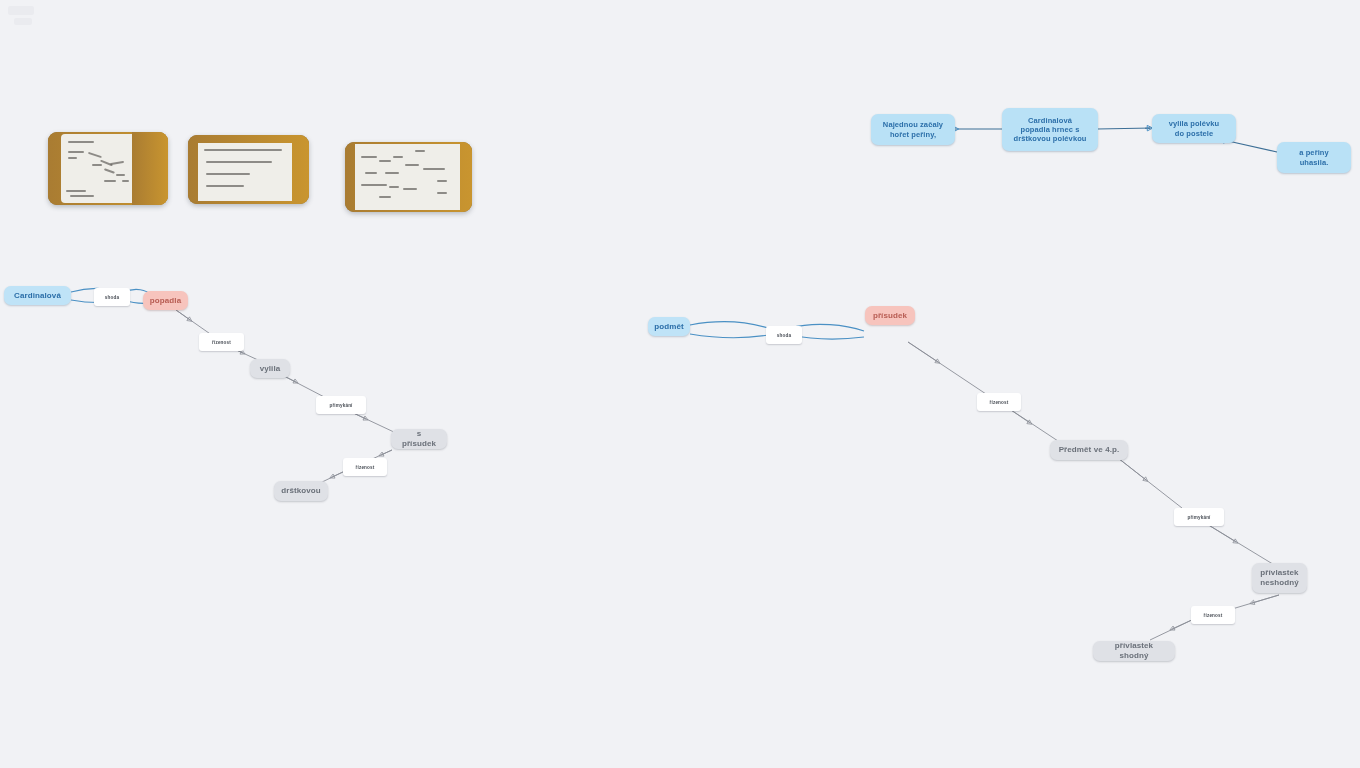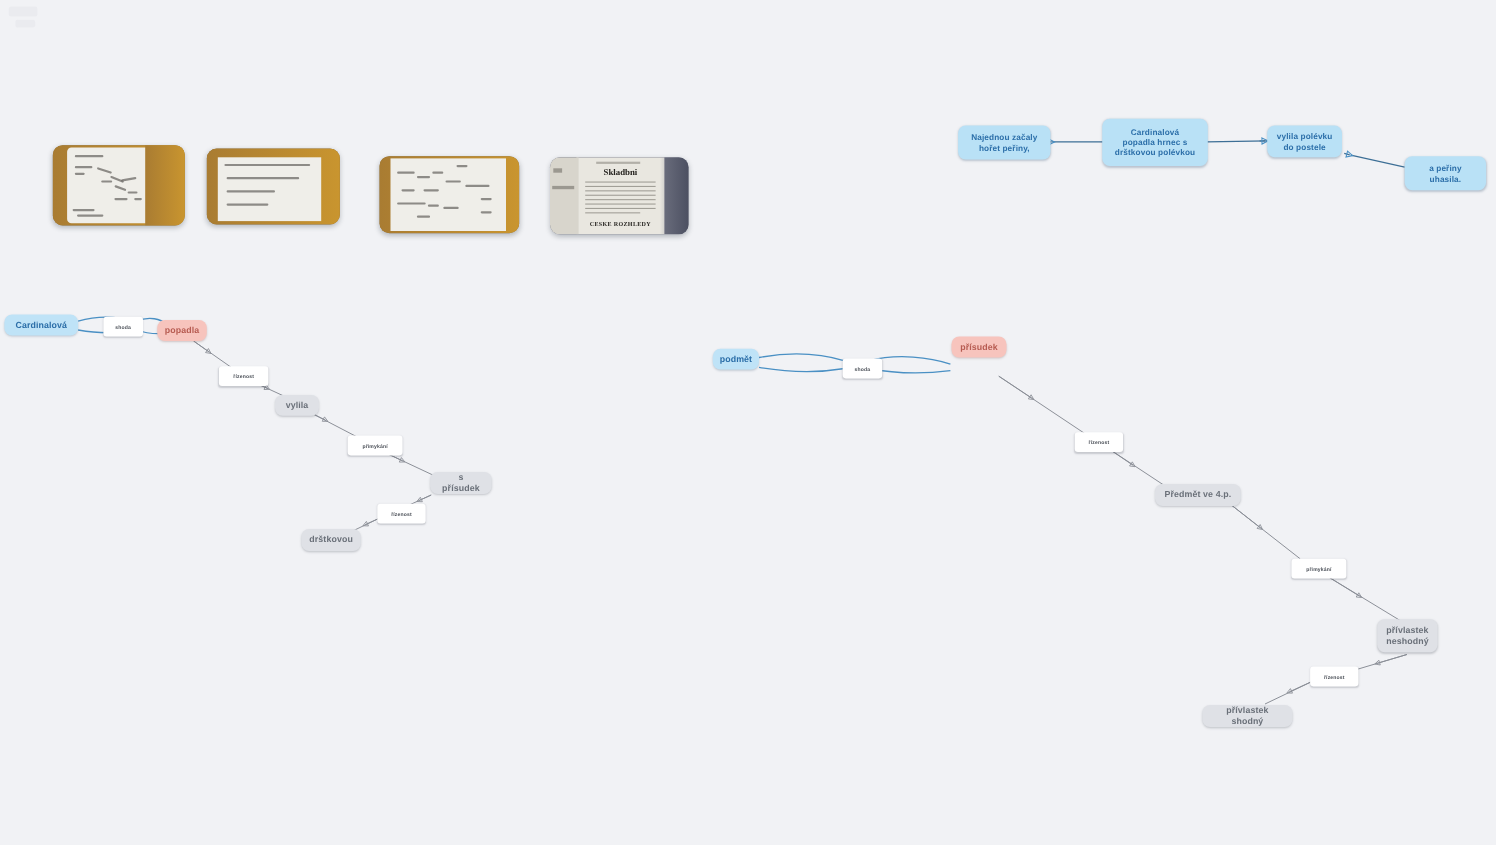--- a/index.html
+++ b/index.html
@@ -138,38 +138,20 @@
     <div class="scribble" style="left:40px;top:30px;width:14px;height:1.5px;"></div>
     <div class="scribble" style="left:16px;top:42px;width:26px;height:1.5px;"></div>
     <div class="scribble" style="left:44px;top:44px;width:10px;height:1.5px;"></div>
     <div class="scribble" style="left:58px;top:46px;width:14px;height:1.5px;"></div>
     <div class="scribble" style="left:34px;top:54px;width:12px;height:1.5px;"></div>
     <div class="scribble" style="left:92px;top:38px;width:10px;height:1.5px;"></div>
     <div class="scribble" style="left:92px;top:50px;width:10px;height:1.5px;"></div>
     <div class="scribble" style="left:70px;top:8px;width:10px;height:1.5px;"></div>
   </div>
 
-  <div class="thumb" style="left:500px;top:143px;width:126px;height:70px;background:#6e7180;">
-    <div class="bookpg" style="left:24px;top:0;width:80px;height:70px;"></div>
-    <div class="bookcol" style="left:0;top:0;width:26px;height:70px;"></div>
-    <div class="bookline" style="left:3px;top:10px;width:8px;height:4px;"></div>
-    <div class="bookline" style="left:2px;top:26px;width:20px;height:3px;"></div>
-    <div class="bookhead" style="top:9px;left:24px;width:80px;font-size:8px;">Skladbni</div>
-    <div class="bookline" style="left:42px;top:4px;width:40px;height:1.5px;opacity:.5;"></div>
-    <div class="bookline" style="left:32px;top:22px;width:64px;height:1.3px;"></div>
-    <div class="bookline" style="left:32px;top:26px;width:64px;height:1.3px;"></div>
-    <div class="bookline" style="left:32px;top:30px;width:64px;height:1.3px;"></div>
-    <div class="bookline" style="left:32px;top:34px;width:64px;height:1.3px;"></div>
-    <div class="bookline" style="left:32px;top:38px;width:64px;height:1.3px;"></div>
-    <div class="bookline" style="left:32px;top:42px;width:64px;height:1.3px;"></div>
-    <div class="bookline" style="left:32px;top:46px;width:64px;height:1.3px;"></div>
-    <div class="bookline" style="left:32px;top:50px;width:50px;height:1.3px;"></div>
-    <div class="bookfoot" style="top:58px;left:24px;width:80px;font-size:5.5px;">CESKE ROZHLEDY</div>
-    <div class="shade" style="left:100px;top:0;width:26px;height:70px;"></div>
-  </div>
 
   <svg class="edges" viewBox="0 0 1360 768">
     <defs>
       <marker id="ar" markerWidth="7" markerHeight="7" refX="3.5" refY="3.5" orient="auto">
         <path d="M1,1 L6,3.5 L1,6 Z" fill="none" stroke="#8b8f97" stroke-width="0.8"></path>
       </marker>
       <marker id="arb" markerWidth="7" markerHeight="7" refX="3.5" refY="3.5" orient="auto">
         <path d="M1,1 L6,3.5 L1,6 Z" fill="none" stroke="#4a90c4" stroke-width="0.9"></path>
       </marker>
     </defs>
@@ -226,21 +208,21 @@
       <path d="M1196,618 L1150,640"></path>
       <path d="M1196,618 L1172,629" marker-end="url(#ar)"></path>
     </g>
   </svg>
 
   <div class="node n-blue2" style="left:871px;top:114px;width:84px;height:31px;font-size:7.5px;">Najednou začaly
 hořet peřiny,</div>
   <div class="node n-blue2" style="left:1002px;top:108px;width:96px;height:43px;font-size:7.5px;">Cardinalová
 popadla hrnec s
 drštkovou polévkou</div>
-  <div class="node n-blue2" style="left:1152px;top:114px;width:68px;height:29px;font-size:7.5px;">vylila polévku
+  <div class="node n-blue2" style="left:1152px;top:114px;width:84px;height:29px;font-size:7.5px;">vylila polévku
 do postele</div>
   <div class="node n-blue2" style="left:1277px;top:142px;width:74px;height:31px;font-size:7.5px;">a peřiny uhasila.</div>
 
   <div class="node n-blue" style="left:4px;top:286px;width:67px;height:19px;font-size:8px;">Cardinalová</div>
   <div class="elabel" style="left:94px;top:288px;width:26px;height:12px;">shoda</div>
   <div class="node n-red" style="left:143px;top:291px;width:45px;height:19px;font-size:8px;text-align:right;">popadla</div>
 
   <div class="elabel" style="left:199px;top:333px;width:35px;height:12px;">řízenost</div>
   <div class="node n-gray" style="left:250px;top:359px;width:40px;height:19px;font-size:8px;">vylila</div>
 

